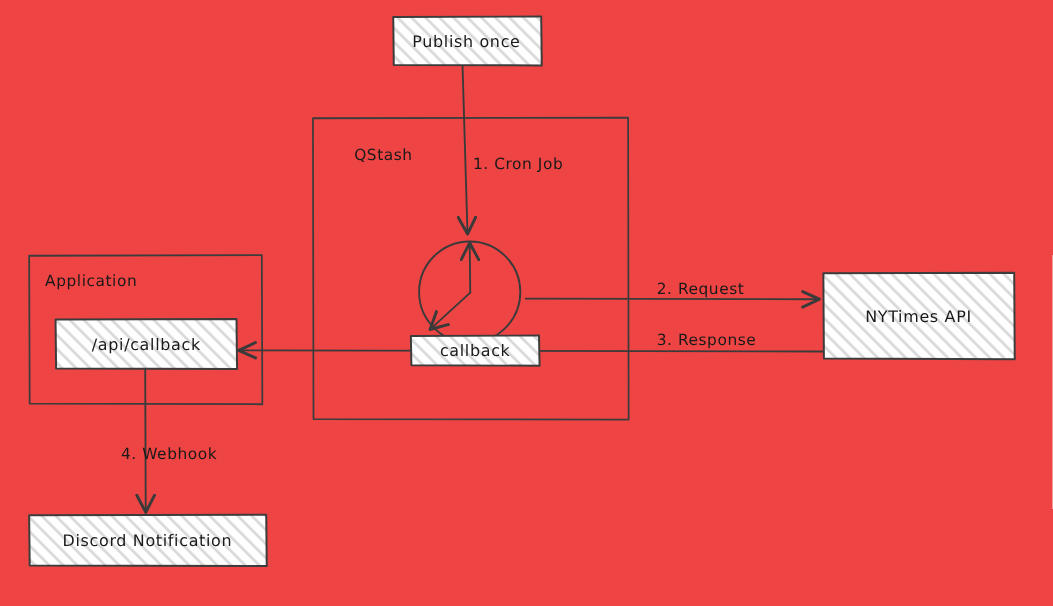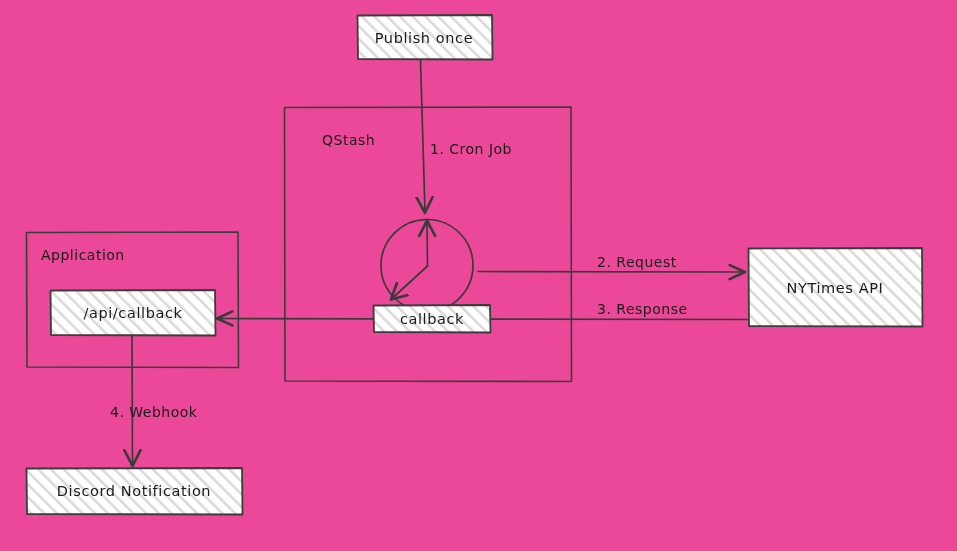--- a/index.html
+++ b/index.html
@@ -8,21 +8,21 @@
     padding: 0;
     background: #ffffff;
   }
   body {
     font-family: "DejaVu Sans", sans-serif;
   }
   #canvas {
     position: relative;
     width: 957px;
     height: 551px;
-    background: #ec4899;
+    background: #ef4444;
     overflow: hidden;
   }
   #canvas svg.diagram {
     position: absolute;
     left: 0;
     top: 0;
     width: 957px;
     height: 551px;
   }
   text {

